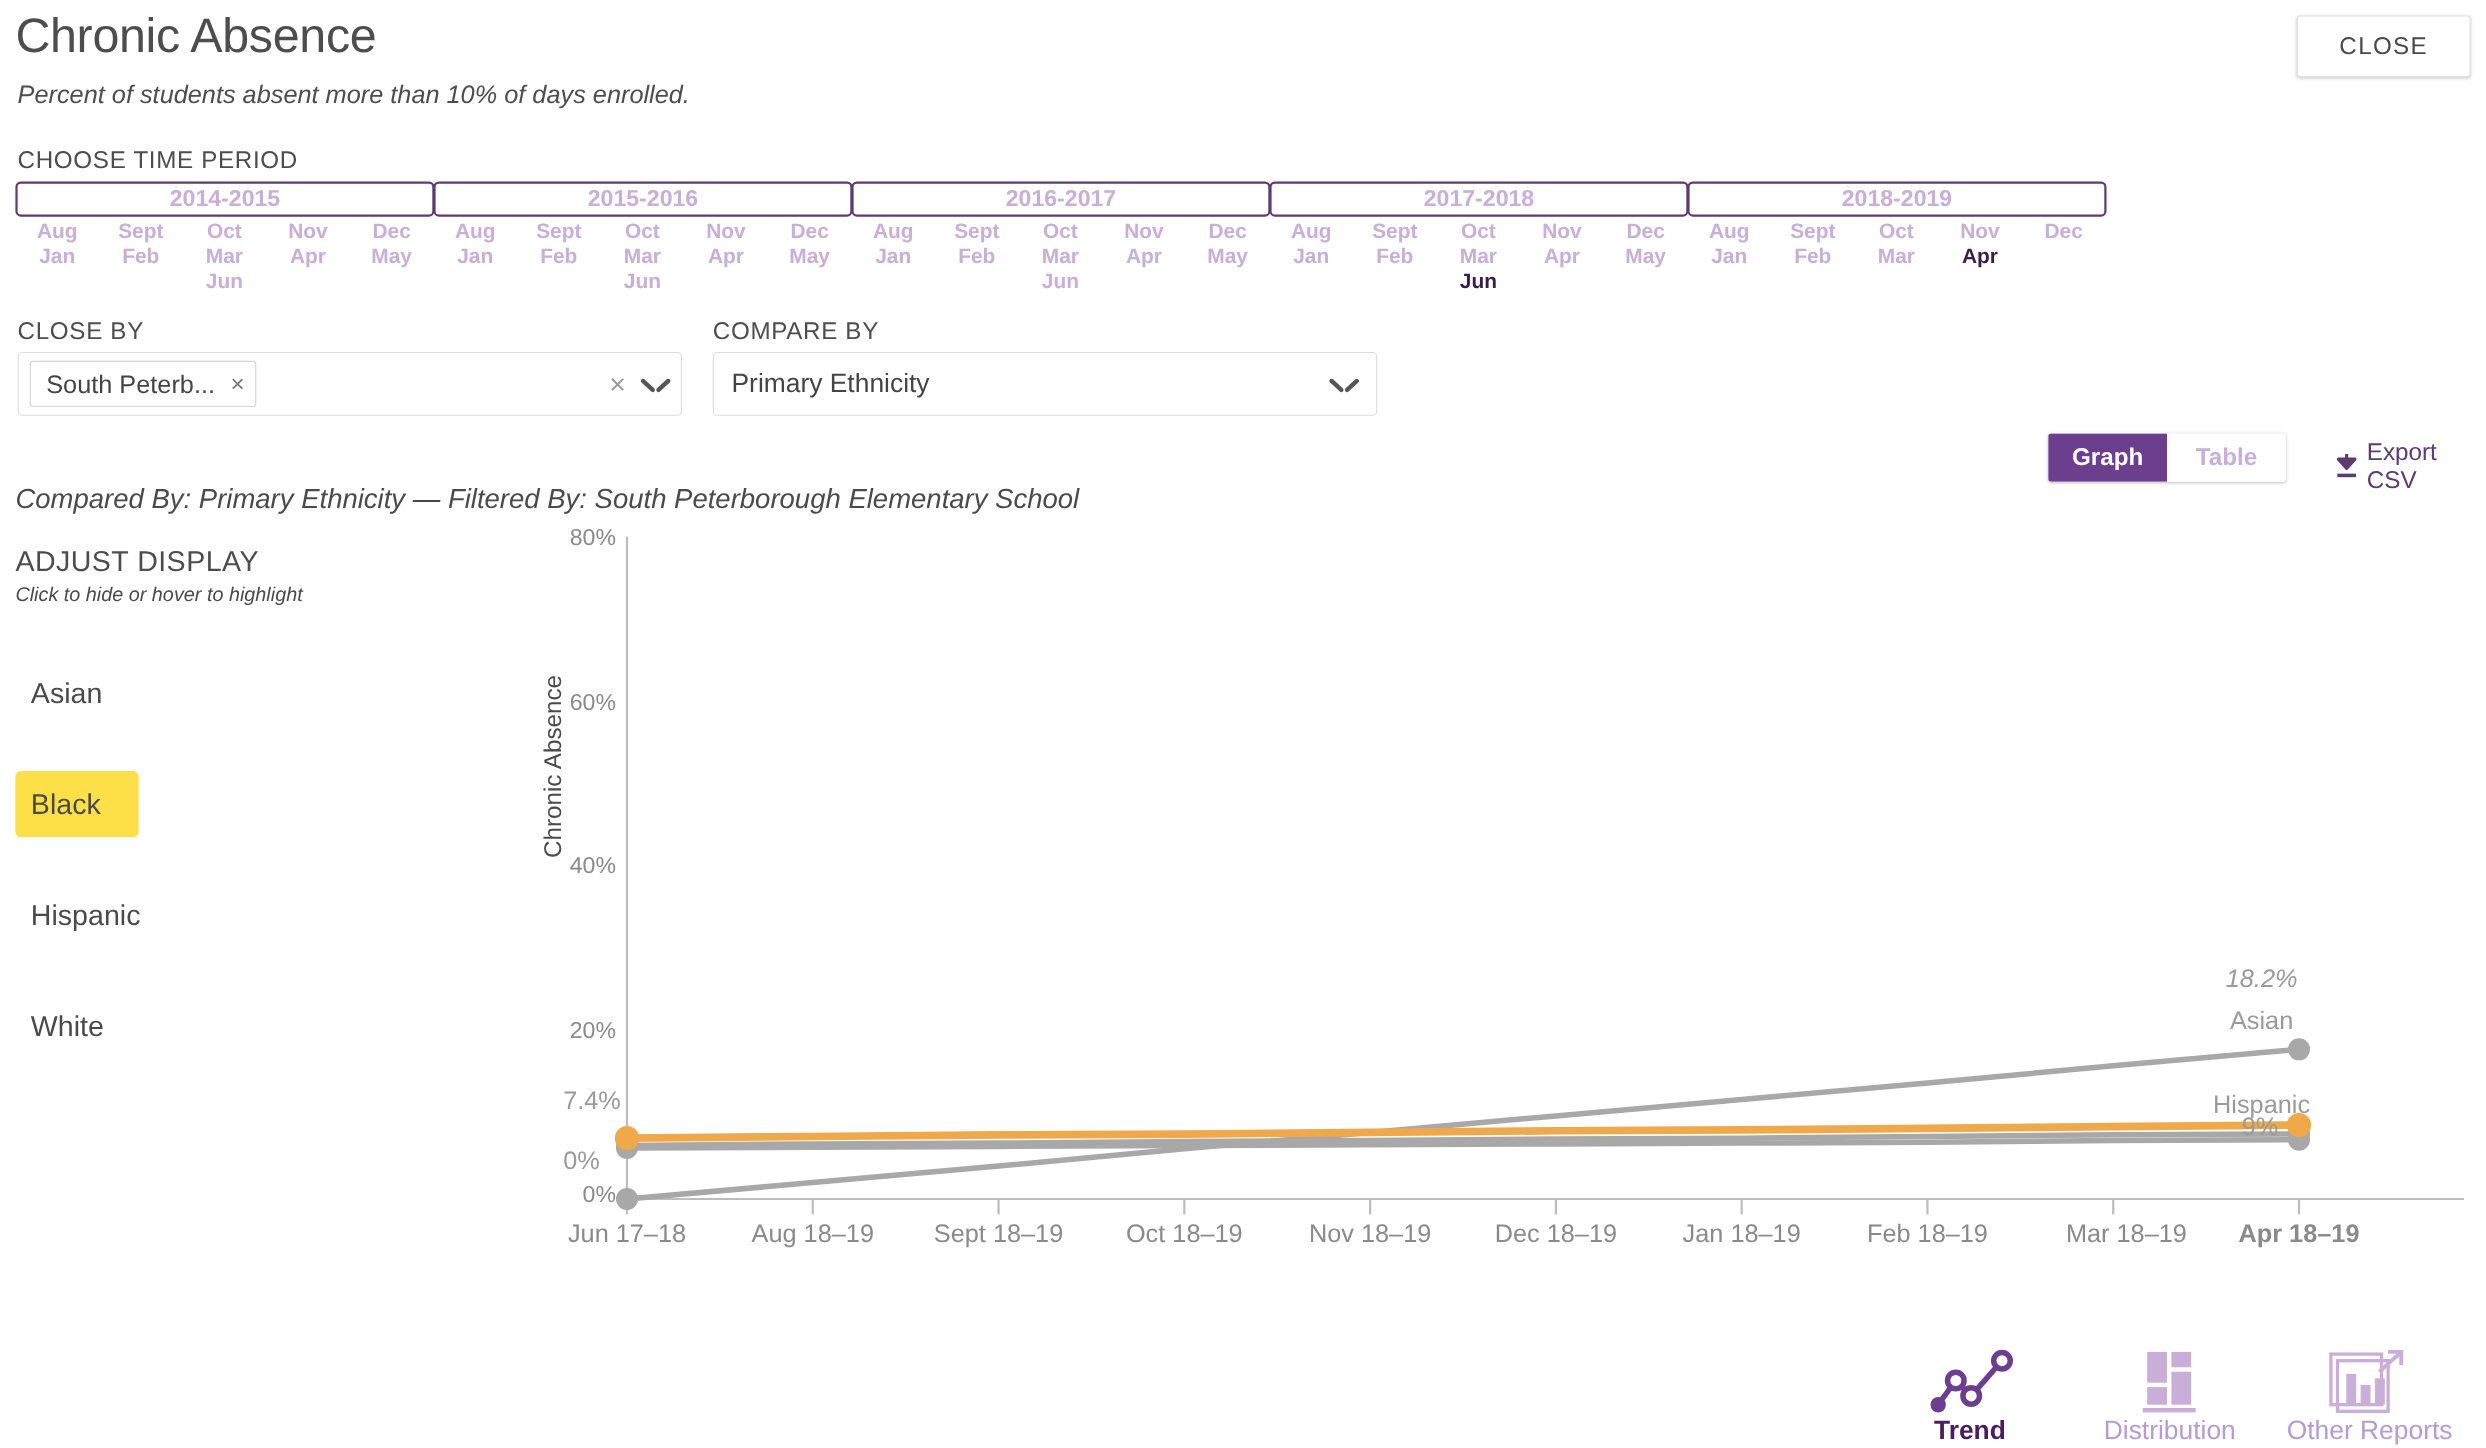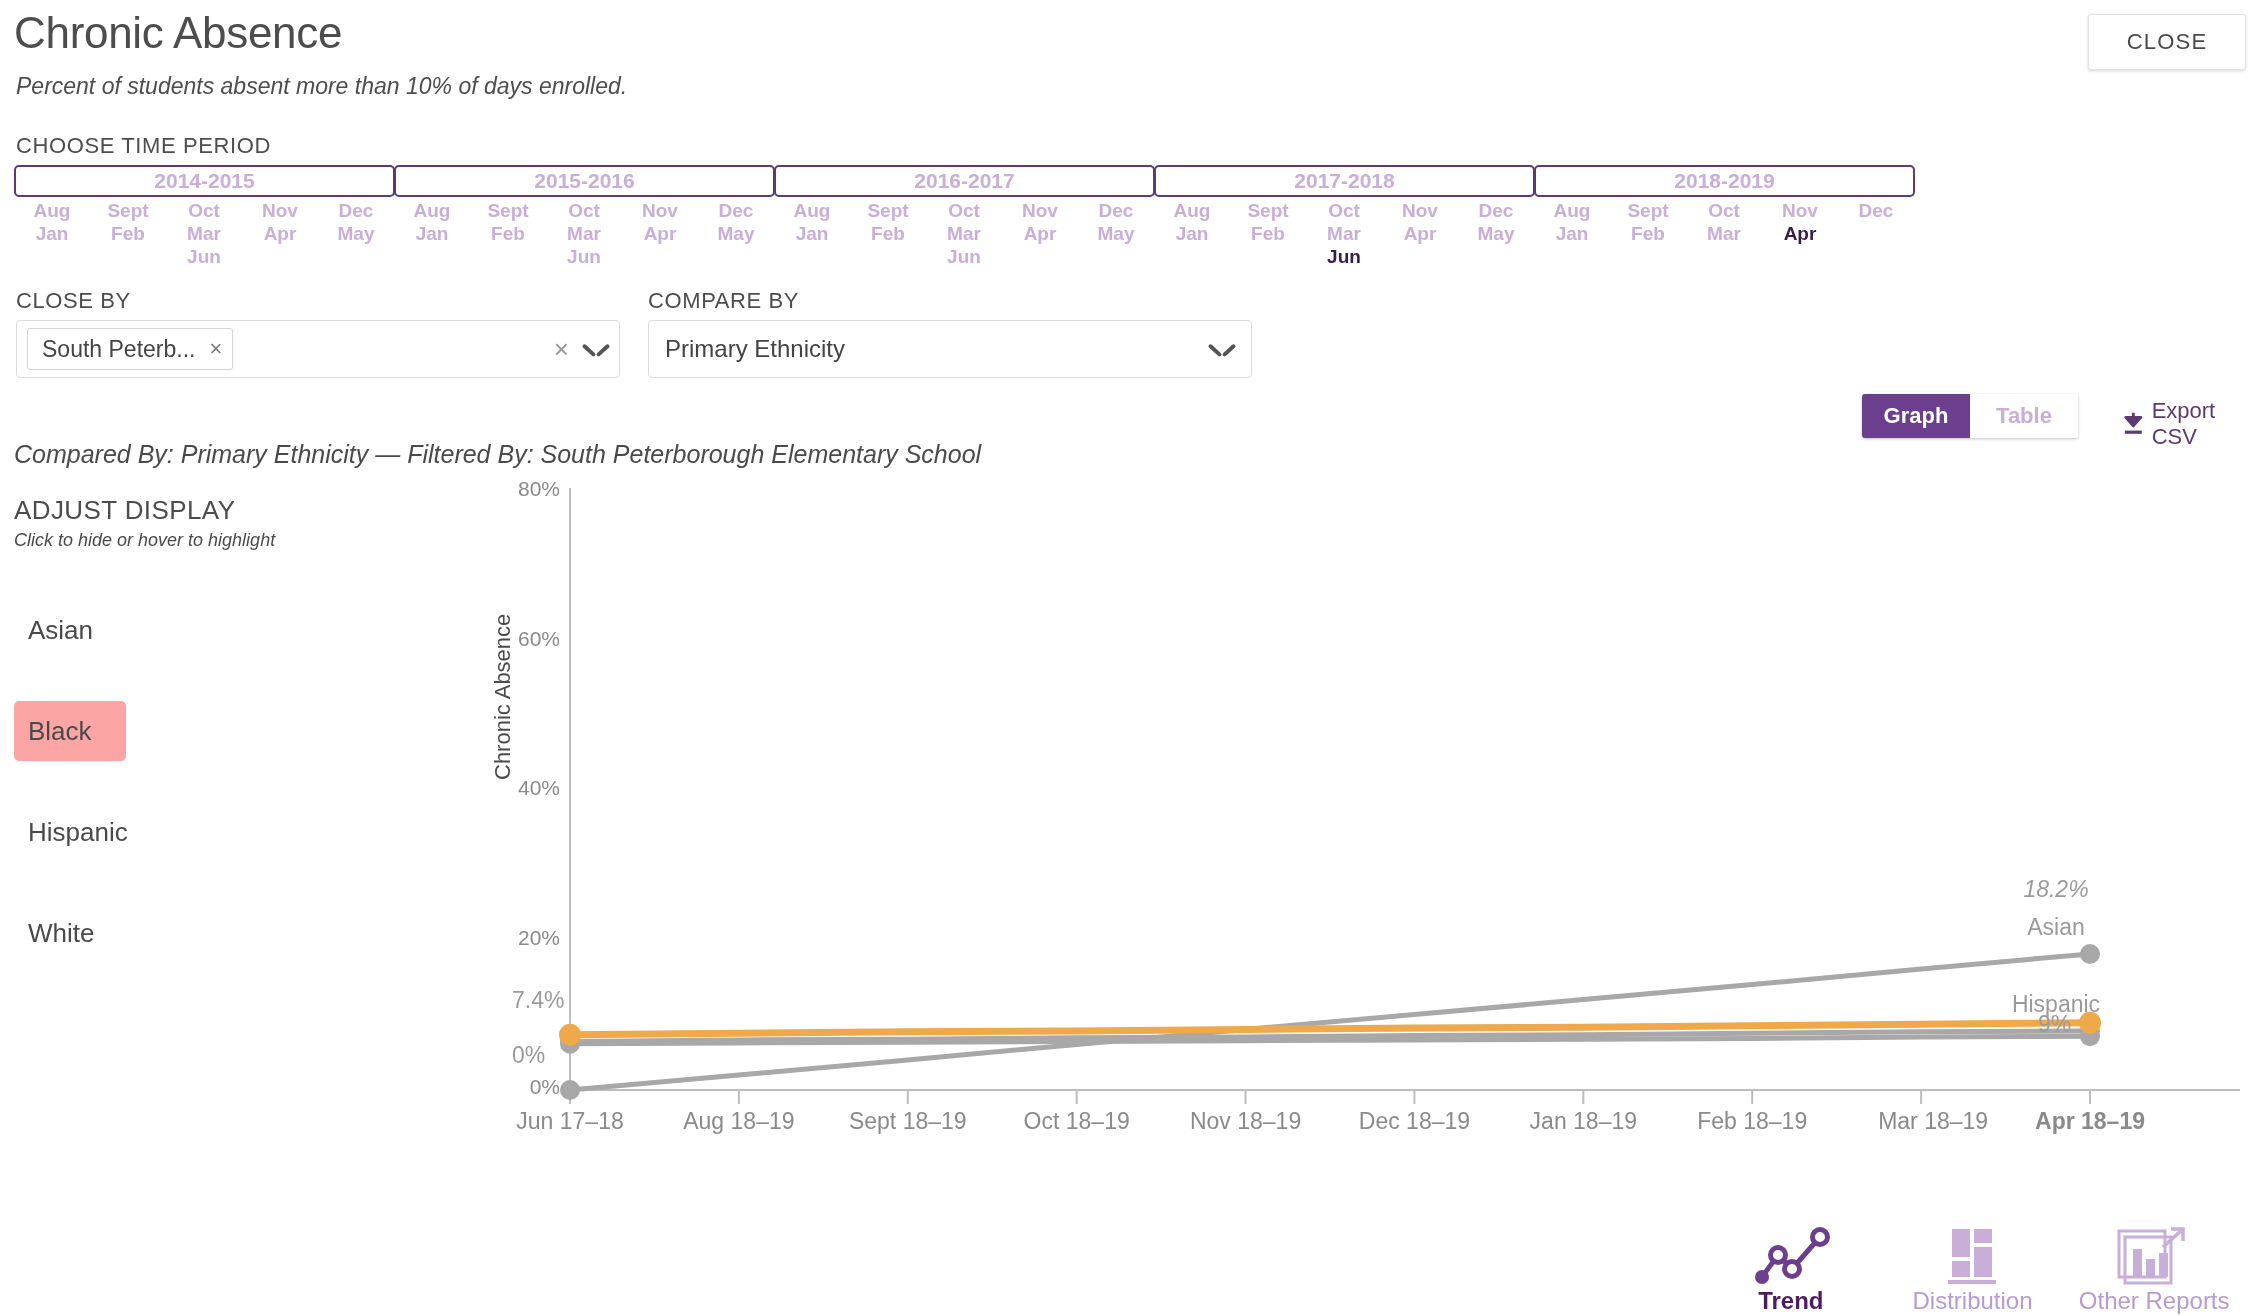--- a/index.html
+++ b/index.html
@@ -340,21 +340,21 @@
 </div>
 
 <div class="compared-line">Compared By: Primary Ethnicity — Filtered By: South Peterborough Elementary School</div>
 
 <div class="section-label" id="lbl-adjust">ADJUST DISPLAY</div>
 <div class="adjust-hint">Click to hide or hover to highlight</div>
 <div class="legend" id="legend">
       <div class="legend-item">
         <span>Asian</span>
       </div>
-      <div class="legend-item" style="background: #fca5a5; min-width: 112px;">
+      <div class="legend-item" style="background: #fde047; min-width: 112px;">
         <span>Black</span>
       </div>
       <div class="legend-item">
         <span>Hispanic</span>
       </div>
       <div class="legend-item">
         <span>White</span>
       </div>
     </div>
 

